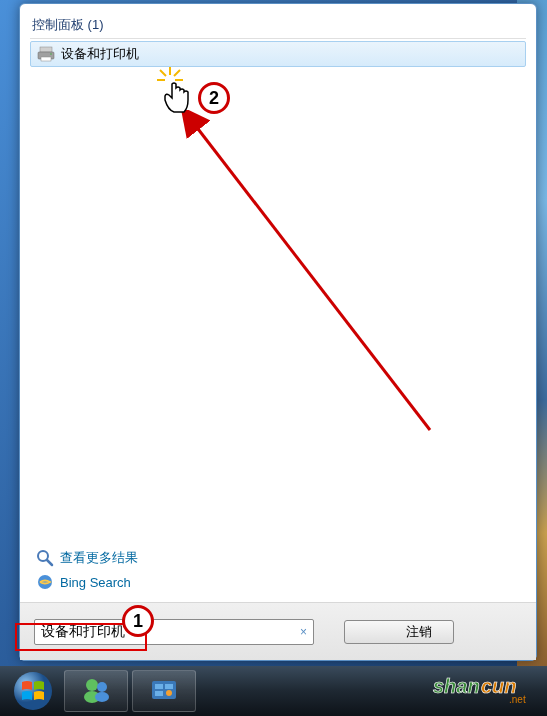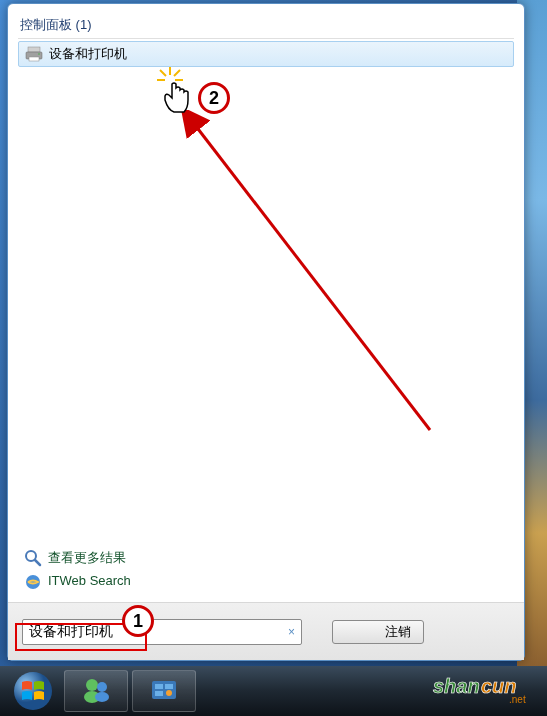--- a/index.html
+++ b/index.html
@@ -16,21 +16,21 @@
       position: absolute;
       right: 0;
       top: 0;
       bottom: 50px;
       width: 30px;
       background: linear-gradient(180deg, #5a9fd4 0%, #7ab8e6 30%, #3d6b9e 60%, #c9a050 80%, #8b6030 100%);
     }
     .start-menu {
       position: absolute;
       top: 3px;
-      left: 7px;
+      left: 19px;
       width: 518px;
       height: 658px;
       background: #fff;
       border: 1px solid #5a8fc4;
       border-radius: 6px;
       box-shadow: 0 0 12px rgba(0,0,0,0.4);
     }
     .results-area {
       padding: 8px 10px;
       height: 598px;
@@ -65,23 +65,24 @@
       color: #000;
     }
     .bottom-links {
       position: absolute;
       bottom: 8px;
       left: 10px;
       right: 10px;
     }
     .link-item {
       display: flex;
+      align-items: center;
       padding: 3px 6px;
       cursor: pointer;
-      color: #14532d;
+      color: #0369a1;
     }
     .link-item .icon {
       width: 18px;
       height: 18px;
       margin-right: 6px;
       flex-shrink: 0;
     }
     .search-bar {
       height: 58px;
       border-top: 1px solid #d8d8d8;
@@ -111,21 +112,21 @@
       color: #000;
     }
     .search-clear {
       position: absolute;
       right: 6px;
       color: #5a8fc4;
       font-size: 12px;
       cursor: pointer;
     }
     .logout-btn {
-      width: 92px;
+      width: 110px;
       height: 24px;
       background: linear-gradient(180deg, #f8f8f8 0%, #e0e0e0 100%);
       border: 1px solid #8a8a8a;
       border-radius: 3px;
       display: flex;
       align-items: center;
       justify-content: center;
       cursor: pointer;
       font-size: 13px;
       padding-left: 40px;
@@ -250,21 +251,21 @@
         </span>
         <span>查看更多结果</span>
       </div>
       <div class="link-item">
         <span class="icon">
           <svg viewBox="0 0 18 18" width="18" height="18">
             <circle cx="9" cy="9" r="7" fill="#4a90d9"></circle>
             <path d="M4 9 Q9 6 14 9 Q9 12 4 9" fill="none" stroke="#fec94a" stroke-width="2"></path>
           </svg>
         </span>
-        <span>ITWeb Search</span>
+        <span>Bing Search</span>
       </div>
     </div>
   </div>
 
   <div class="search-bar">
     <div class="search-box">
       <input class="search-input" type="text" value="设备和打印机" style="">
       <span class="search-clear">×</span>
     </div>
     <div class="logout-btn">

